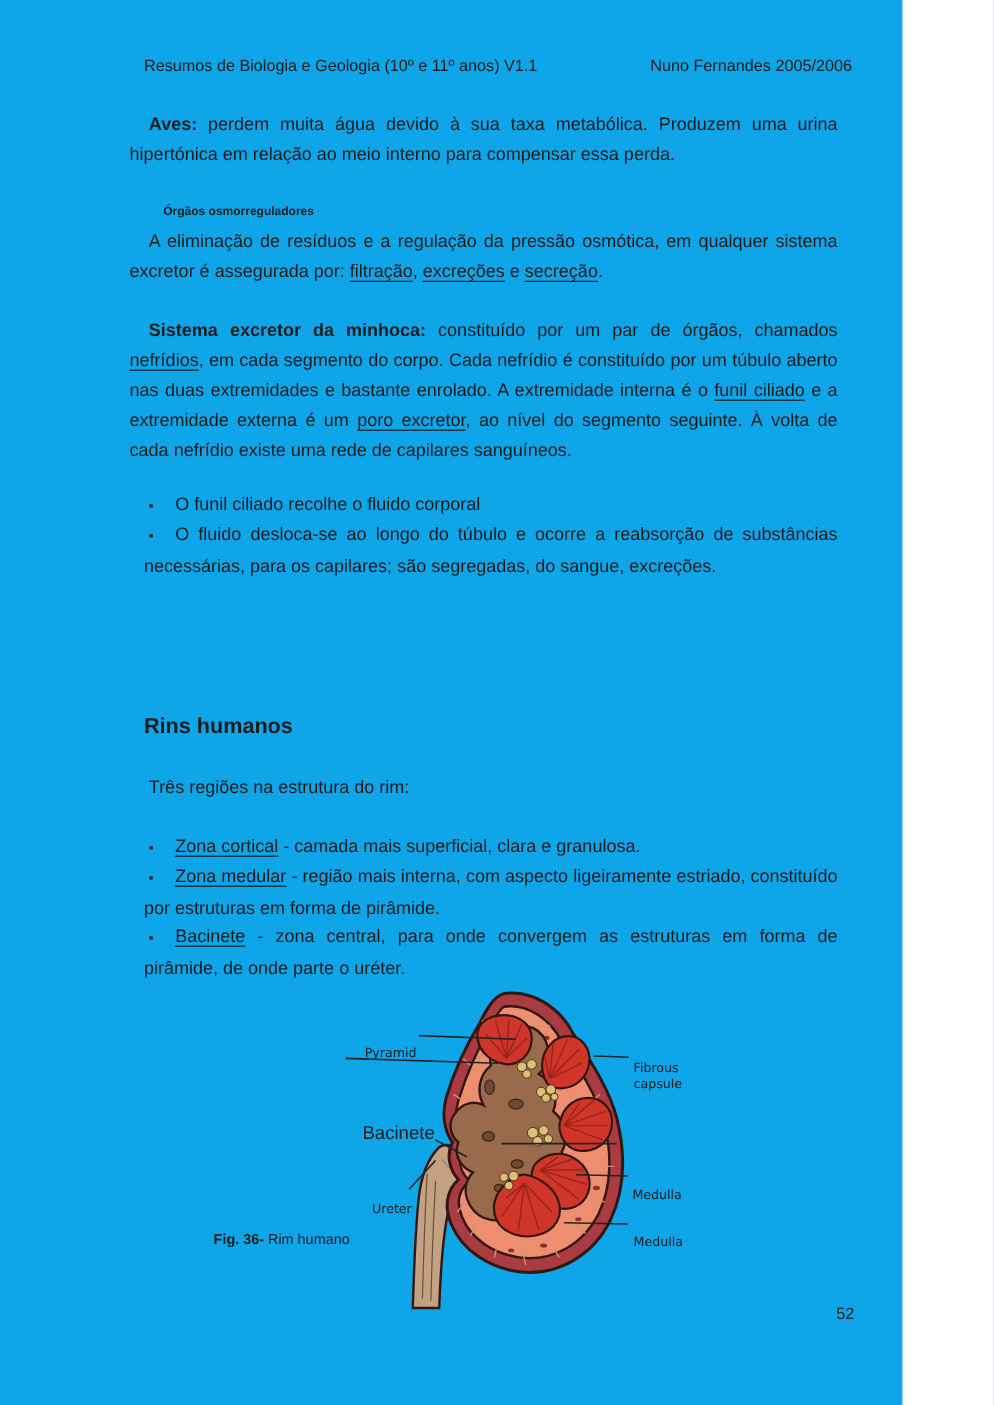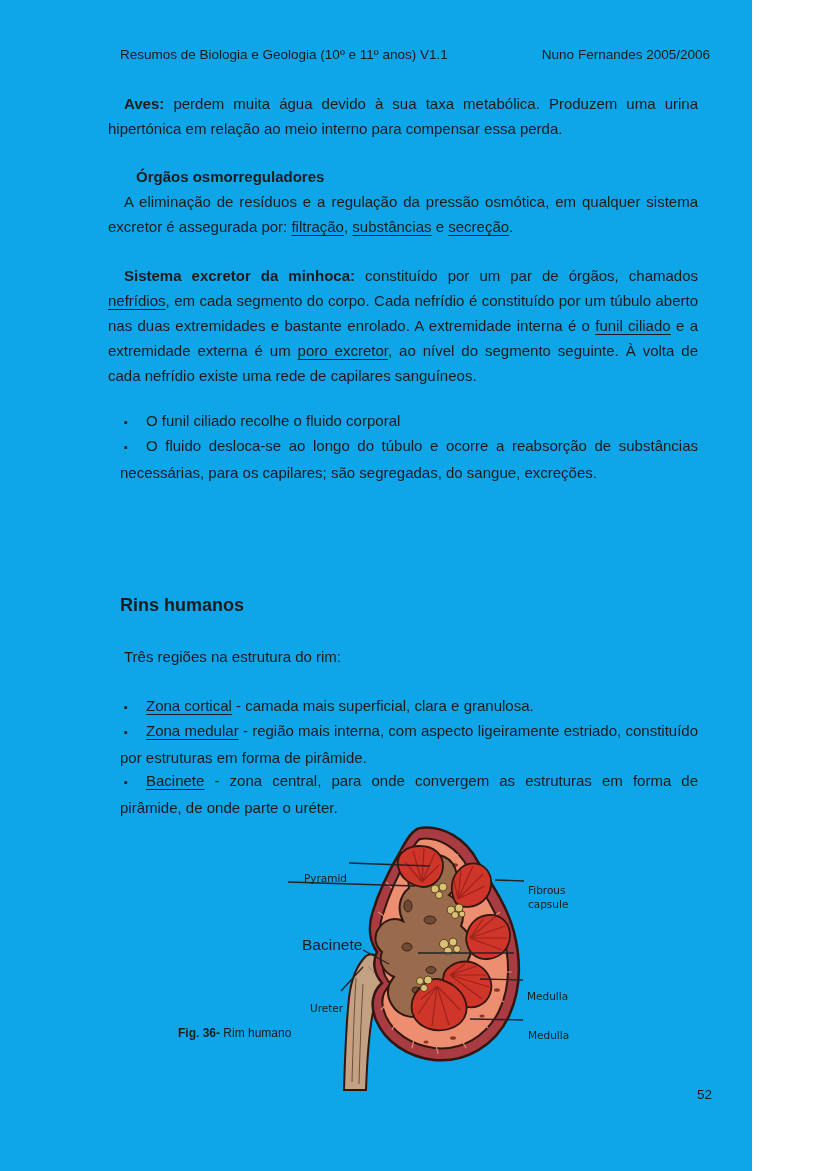--- a/index.html
+++ b/index.html
@@ -7,21 +7,21 @@
         font-family:"Liberation Sans","DejaVu Sans",sans-serif;color:#1c1c1c;}
   .hdr{position:absolute;top:46px;left:120px;width:590px;display:flex;
        justify-content:space-between;font-size:13.5px;line-height:18px;}
   .body{position:absolute;left:108px;width:590px;margin:0;font-size:15px;line-height:25px;}
   .jst{text-align:justify;}
   .ind{text-indent:16px;}
   .bul{padding-left:12px;width:578px;text-indent:4px;}
   .bullet{display:inline-block;width:22px;text-indent:0;font-size:11px;}
   .u{text-decoration:underline;text-underline-offset:3px;}
   b{font-weight:bold;}
-  .h-sub{position:absolute;left:120px;margin:0;font-size:15px;font-weight:bold;line-height:25px;text-indent:16px;width:590px;}
+  .h-sub{position:absolute;left:120px;margin:0;font-size:10px;font-weight:bold;line-height:25px;text-indent:16px;width:590px;}
   .h-main{position:absolute;left:120px;margin:0;font-size:18px;font-weight:bold;line-height:25px;}
   .figure{position:absolute;left:170px;top:820px;width:430px;height:285px;}
   .fig-art{position:absolute;left:0;top:0;}
   .flabel{position:absolute;font-size:10.5px;line-height:14px;color:#1b1b1b;
           font-family:"DejaVu Sans","Liberation Sans",sans-serif;margin-top:15px;}
   .flabel-big{position:absolute;font-size:15.5px;line-height:20px;color:#1c1c1c;
           font-family:"Liberation Sans",sans-serif;}
   .fcaption{position:absolute;left:8px;top:206px;font-size:12px;line-height:15px;}
   .pagenum{position:absolute;top:1087px;left:120px;width:592px;text-align:right;font-size:13.5px;}
 </style>
@@ -31,21 +31,21 @@
 <div class="page">
 
   <div class="hdr">
     <span>Resumos de Biologia e Geologia (10º e 11º anos) V1.1</span>
     <span>Nuno Fernandes 2005/2006</span>
   </div>
 
   <p class="body jst ind" style="top:91px"><b>Aves:</b><span> perdem muita água devido à sua taxa metabólica. Produzem uma urina hipertónica em relação ao meio interno para compensar essa perda.</span></p>
 
   <p class="h-sub" style="top:164px">Órgãos osmorreguladores</p>
-  <p class="body jst ind" style="top:189px"><span>A eliminação de resíduos e a regulação da pressão osmótica, em qualquer sistema excretor é assegurada por: </span><span class="u">filtração</span><span>, </span><span class="u">substâncias</span><span> e </span><span class="u">secreção</span><span>.</span></p>
+  <p class="body jst ind" style="top:189px"><span>A eliminação de resíduos e a regulação da pressão osmótica, em qualquer sistema excretor é assegurada por: </span><span class="u">filtração</span><span>, </span><span class="u">excreções</span><span> e </span><span class="u">secreção</span><span>.</span></p>
 
   <p class="body jst ind" style="top:263px"><b>Sistema excretor da minhoca:</b><span> constituído por um par de órgãos, chamados </span><span class="u">nefrídios</span><span>, em cada segmento do corpo. Cada nefrídio é constituído por um túbulo aberto nas duas extremidades e bastante enrolado. A extremidade interna é o </span><span class="u">funil ciliado</span><span> e a extremidade externa é um </span><span class="u">poro excretor</span><span>, ao nível do segmento seguinte. À volta de cada nefrídio existe uma rede de capilares sanguíneos.</span></p>
 
   <p class="body jst bul" style="top:408px"><span class="bullet">▪</span><span>O funil ciliado recolhe o fluido corporal</span></p>
   <p class="body jst bul" style="top:433px"><span class="bullet">▪</span><span>O fluido desloca-se ao longo do túbulo e ocorre a reabsorção de substâncias necessárias, para os capilares; são segregadas, do sangue, excreções.</span></p>
 
 
   <h1 class="h-main" style="top:593px">Rins humanos</h1>
   <p class="body ind" style="top:644px">Três regiões na estrutura do rim:</p>
 

